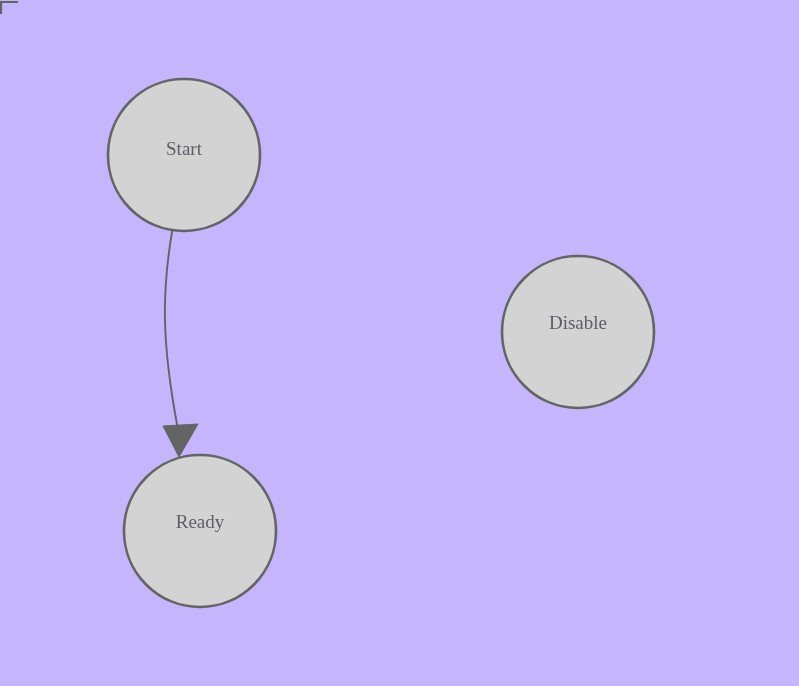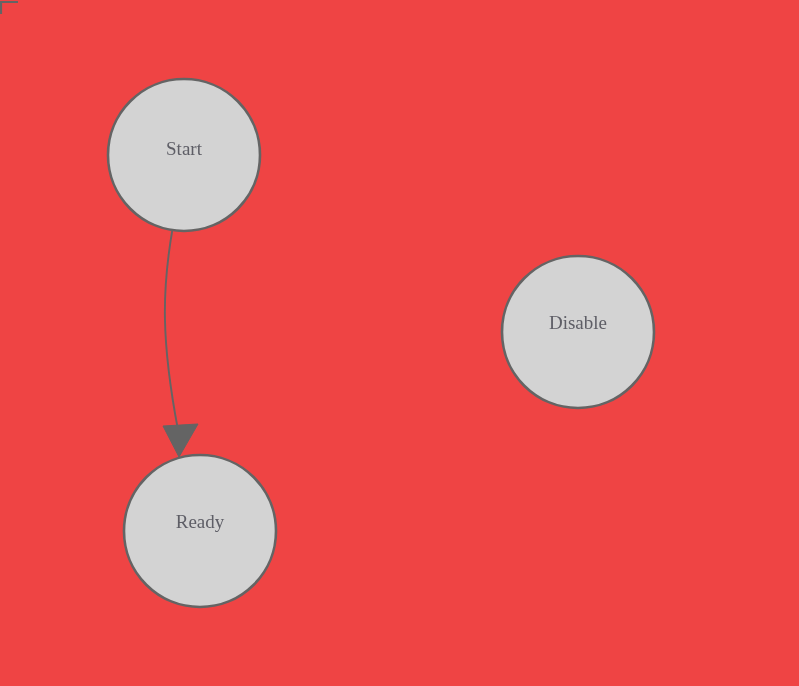--- a/index.html
+++ b/index.html
@@ -11,21 +11,21 @@
   body {
     width: 799px;
     height: 686px;
     overflow: hidden;
     font-family: "Liberation Serif", "DejaVu Serif", serif;
   }
   #canvas {
     position: relative;
     width: 799px;
     height: 686px;
-    background: #ef4444;
+    background: #c4b5fd;
   }
   #diagram-svg {
     position: absolute;
     top: 0;
     left: 0;
     width: 799px;
     height: 686px;
     display: block;
   }
   .node-circle {

